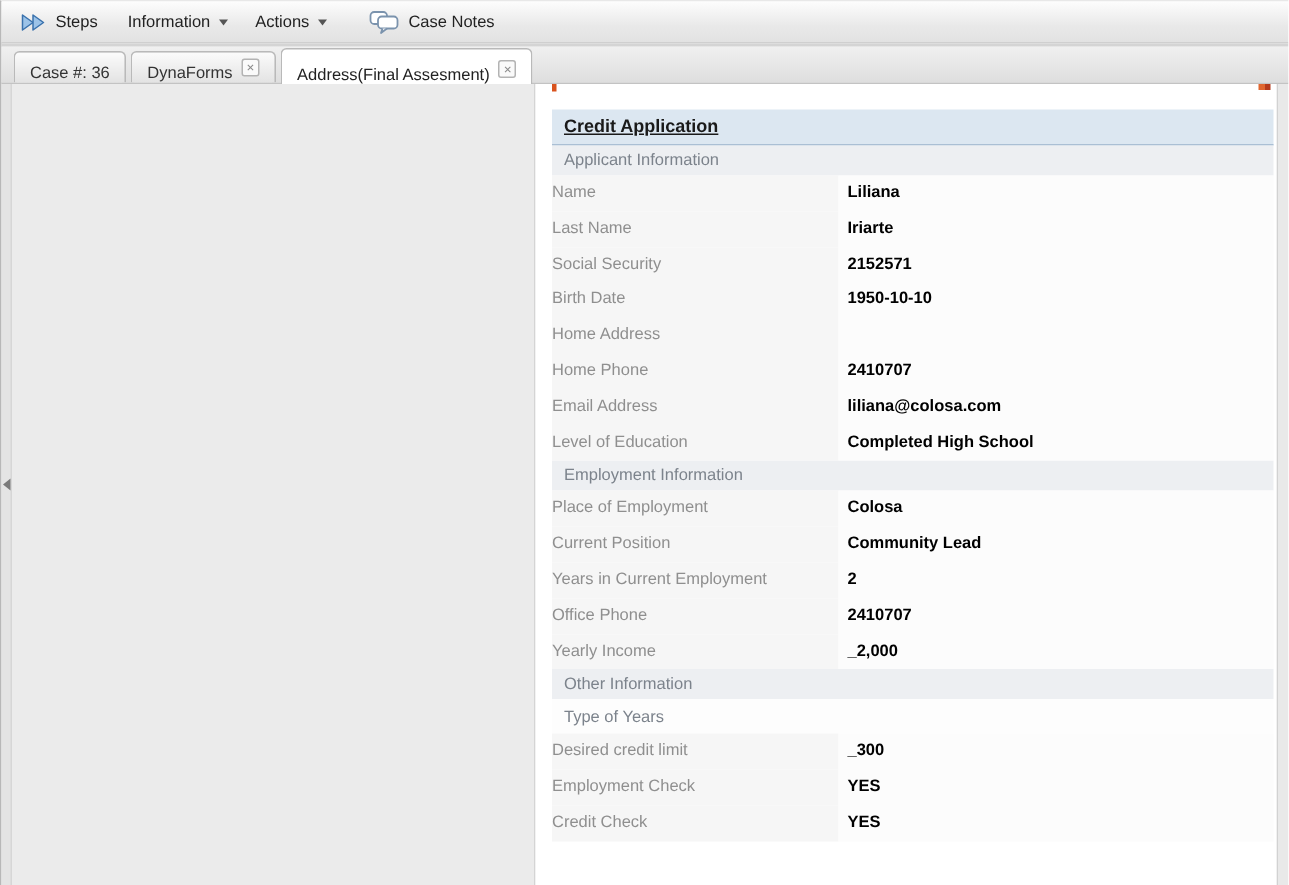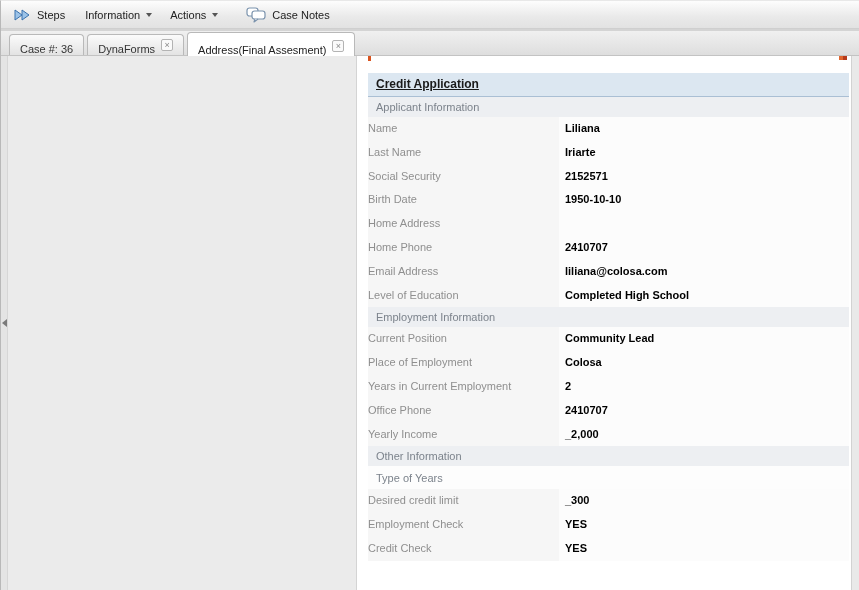--- a/index.html
+++ b/index.html
@@ -153,28 +153,28 @@
             <div class="frow">
               <span class="flabel">Email Address</span>
               <span class="fvalue">liliana@colosa.com</span>
             </div>
             <div class="frow">
               <span class="flabel">Level of Education</span>
               <span class="fvalue">Completed High School</span>
             </div>
             <div class="section-header">Employment Information</div>
             <div class="frow">
+              <span class="flabel">Place of Employment</span>
+              <span class="fvalue">Colosa</span>
+            </div>
+            <div class="frow">
               <span class="flabel">Current Position</span>
               <span class="fvalue">Community Lead</span>
             </div>
             <div class="frow">
-              <span class="flabel">Place of Employment</span>
-              <span class="fvalue">Colosa</span>
-            </div>
-            <div class="frow">
               <span class="flabel">Years in Current Employment</span>
               <span class="fvalue">2</span>
             </div>
             <div class="frow">
               <span class="flabel">Office Phone</span>
               <span class="fvalue">2410707</span>
             </div>
             <div class="frow">
               <span class="flabel">Yearly Income</span>
               <span class="fvalue">_2,000</span>

